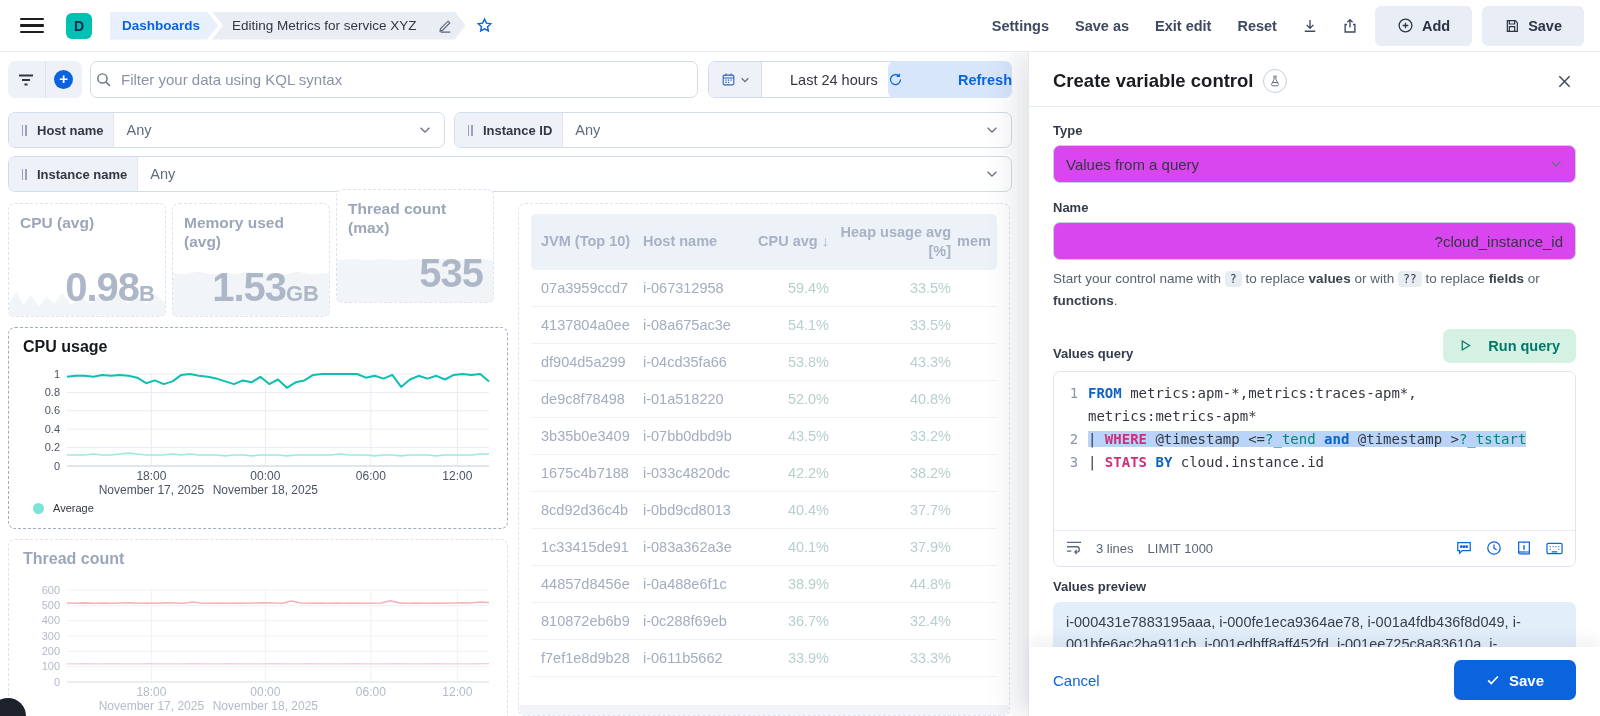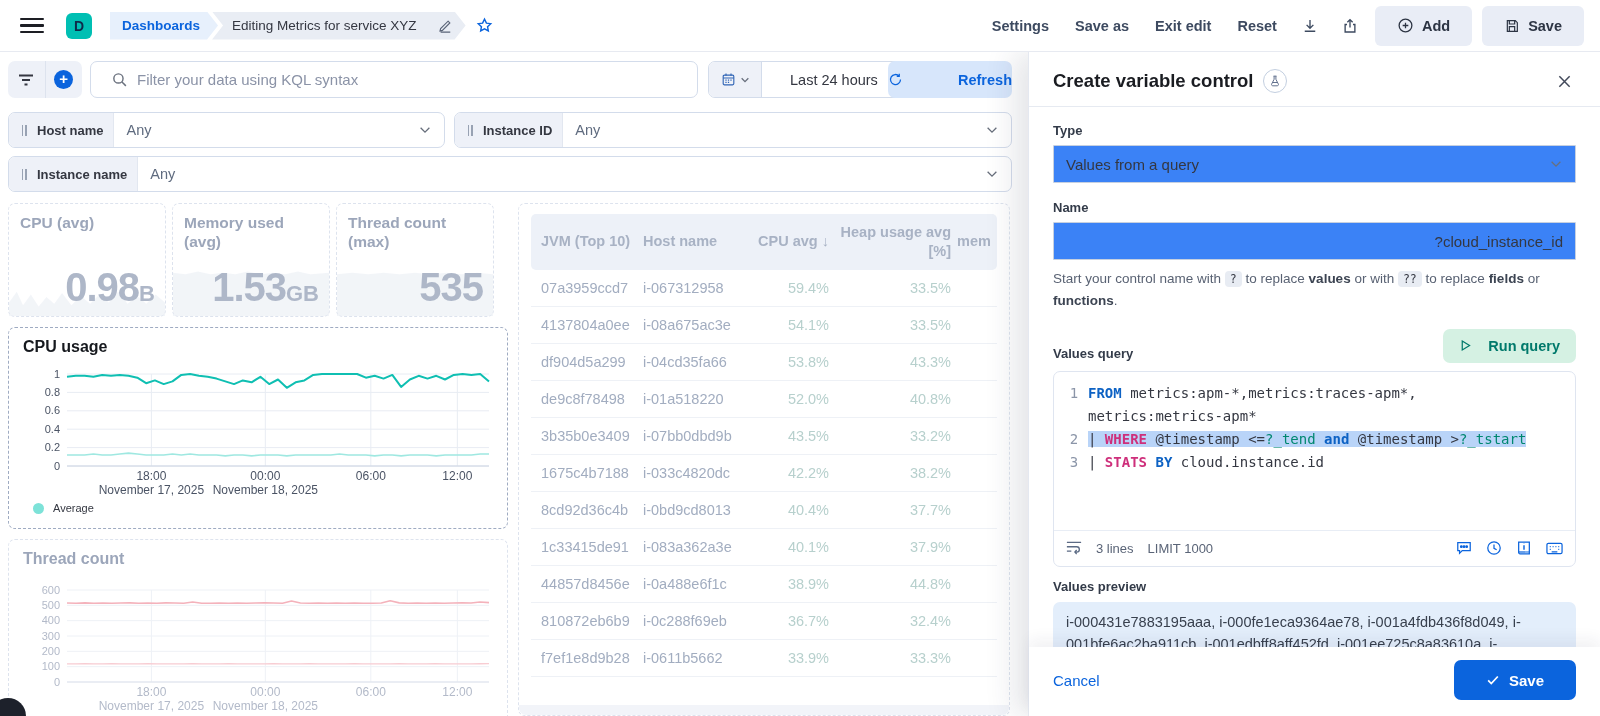--- a/index.html
+++ b/index.html
@@ -29,21 +29,21 @@
   
   .dash { position:absolute; top:52px; left:0; width:1028px; height:664px; background:#fff; overflow:hidden; }
 
   .filter-group { position:absolute; left:8px; top:9px; width:74px; height:37px; background:#eef1f8; border-radius:7px;
                   display:flex; align-items:center; overflow:hidden; }
   .filter-seg { flex:1; height:100%; display:flex; align-items:center; justify-content:center; cursor:pointer; }
   .filter-seg + .filter-seg { border-left:1px solid #dde3ee; }
   .plus-circle { width:19px; height:19px; border-radius:50%; background:#0b64dd; color:#fff; font-size:15px; line-height:18px;
                  text-align:center; font-weight:bold; }
   .search-box { position:absolute; left:90px; top:9px; width:608px; height:37px; background:#fff; border:1px solid #d3dceb;
-                border-radius:7px; display:flex; align-items:center; padding:0 20px; gap:9px; }
+                border-radius:7px; display:flex; align-items:center; padding:0 4px; gap:9px; }
   .search-box input { border:none; outline:none; flex:1; font-size:15px; font-family:inherit; color:#343741; background:transparent; }
   .search-box input::placeholder { color:#8b93a7; }
   .time-group { position:absolute; left:708px; top:9px; height:37px; display:flex; border:1px solid #d3dceb; border-radius:7px; overflow:hidden; }
   .cal-seg { width:52px; background:#eef1f8; display:flex; align-items:center; justify-content:center; gap:4px; cursor:pointer; color:#2f64b5; }
   .time-seg { background:#fff; display:flex; align-items:center; padding:0 28px; font-size:14.5px; color:#343741; border-left:1px solid #d3dceb; cursor:pointer; }
   .refresh-btn { position:absolute; left:888px; top:9px; width:124px; height:37px; background:#d7e6fb; border:none; border-radius:7px;
                  color:#0b64dd; font-weight:600; font-size:14.5px; display:flex; align-items:center; justify-content:space-between; gap:8px; cursor:pointer; }
 
   .control { position:absolute; height:36px; background:#fff; border:1px solid #d3dceb; border-radius:7px; display:flex; align-items:center; overflow:hidden; }
   .drag-dots { width:14px; display:flex; justify-content:center; gap:2px; margin:0 2px 0 8px; }
@@ -80,21 +80,21 @@
 
   
   .flyout { position:absolute; top:52px; left:1028px; width:572px; height:664px; background:#fff; z-index:20;
             border-left:1px solid #e4e8f0; box-shadow:-14px 0 28px rgba(40,50,70,.12); display:flex; flex-direction:column; }
   .fly-head { padding:17px 24px 13px 24px; border-bottom:1px solid #e6eaf1; display:flex; align-items:center; }
   .fly-title { font-size:18.5px; font-weight:700; color:#1a1c21; }
   .beaker-badge { width:24px; height:24px; border:1px solid #c3cfe0; border-radius:50%; margin-left:9px; display:flex; align-items:center; justify-content:center; color:#5f6e8c; }
   .fly-close { margin-left:auto; color:#42495a; cursor:pointer; display:flex; padding:4px; }
   .fly-body { padding:16px 24px 0 24px; flex:1; overflow:hidden; }
   .f-label { font-size:13px; font-weight:600; color:#333b49; margin-bottom:7px; }
-  .f-select, .f-input { width:100%; height:38px; border:1px solid #c6d0e0; border-radius:1px; background:#3b82f6; display:flex; align-items:center;
+  .f-select, .f-input { width:100%; height:38px; border:1px solid #c6d0e0; border-radius:7px; background:#d946ef; display:flex; align-items:center;
                         padding:0 12px; font-size:15px; color:#343741; }
   .f-select { justify-content:space-between; cursor:pointer; }
   .f-input input { border:none; outline:none; width:100%; font-size:15px; font-family:inherit; color:#343741; background:transparent;text-align:right; }
   .hint { font-size:13.5px; color:#596273; line-height:1.65; margin-top:8px; }
   .hint b { color:#3c4452; }
   .chip { font-family:"DejaVu Sans Mono", monospace; font-size:11.5px; background:#e8ecf3; border-radius:4px; padding:1px 5px; color:#343741; }
   .vq-row { display:flex; align-items:flex-end; justify-content:space-between; margin-top:16px; margin-bottom:8px; }
   .run-btn { background:#d5f1e3; border:none; border-radius:7px; height:34px; padding:0 16px; display:flex; align-items:center; gap:16px;
              color:#00796b; font-weight:600; font-size:14.5px; cursor:pointer; }
 
@@ -269,21 +269,21 @@
     <div class="metric-title">CPU (avg)</div>
     <div class="metric-value"><span>0.98</span><span class="metric-unit">B</span></div>
   </div>
   <div class="panel" style="left:172px; top:151px; width:158px; height:114px;">
     <svg class="spark" viewBox="0 0 100 40" preserveAspectRatio="none">
         <path d="M0 40 L0 8 8 9 16 7 24 9 32 8 40 9 48 7 56 9 64 8 72 9 80 7 88 9 100 8 100 40 Z" fill="#e9edf4"></path>
       </svg>
     <div class="metric-title">Memory used (avg)</div>
     <div class="metric-value"><span>1.53</span><span class="metric-unit">GB</span></div>
   </div>
-  <div class="panel" style="left:336px; top:151px; width:158px; height:114px;">
+  <div class="panel" style="left:336px; top:137px; width:158px; height:114px;">
     <svg class="spark" viewBox="0 0 100 40" preserveAspectRatio="none">
         <path d="M0 40 L0 9 10 8 20 9 30 8 40 9 50 8 60 9 70 8 80 9 90 8 100 9 100 40 Z" fill="#e9edf4"></path>
       </svg>
     <div class="metric-title">Thread count (max)</div>
     <div class="metric-value"><span>535</span><span class="metric-unit"></span></div>
   </div>
 
   <div class="panel" style="left:518px; top:151px; width:492px; height:513px; overflow:hidden;">
     <div class="tbl">
       <div class="tbl-head">

